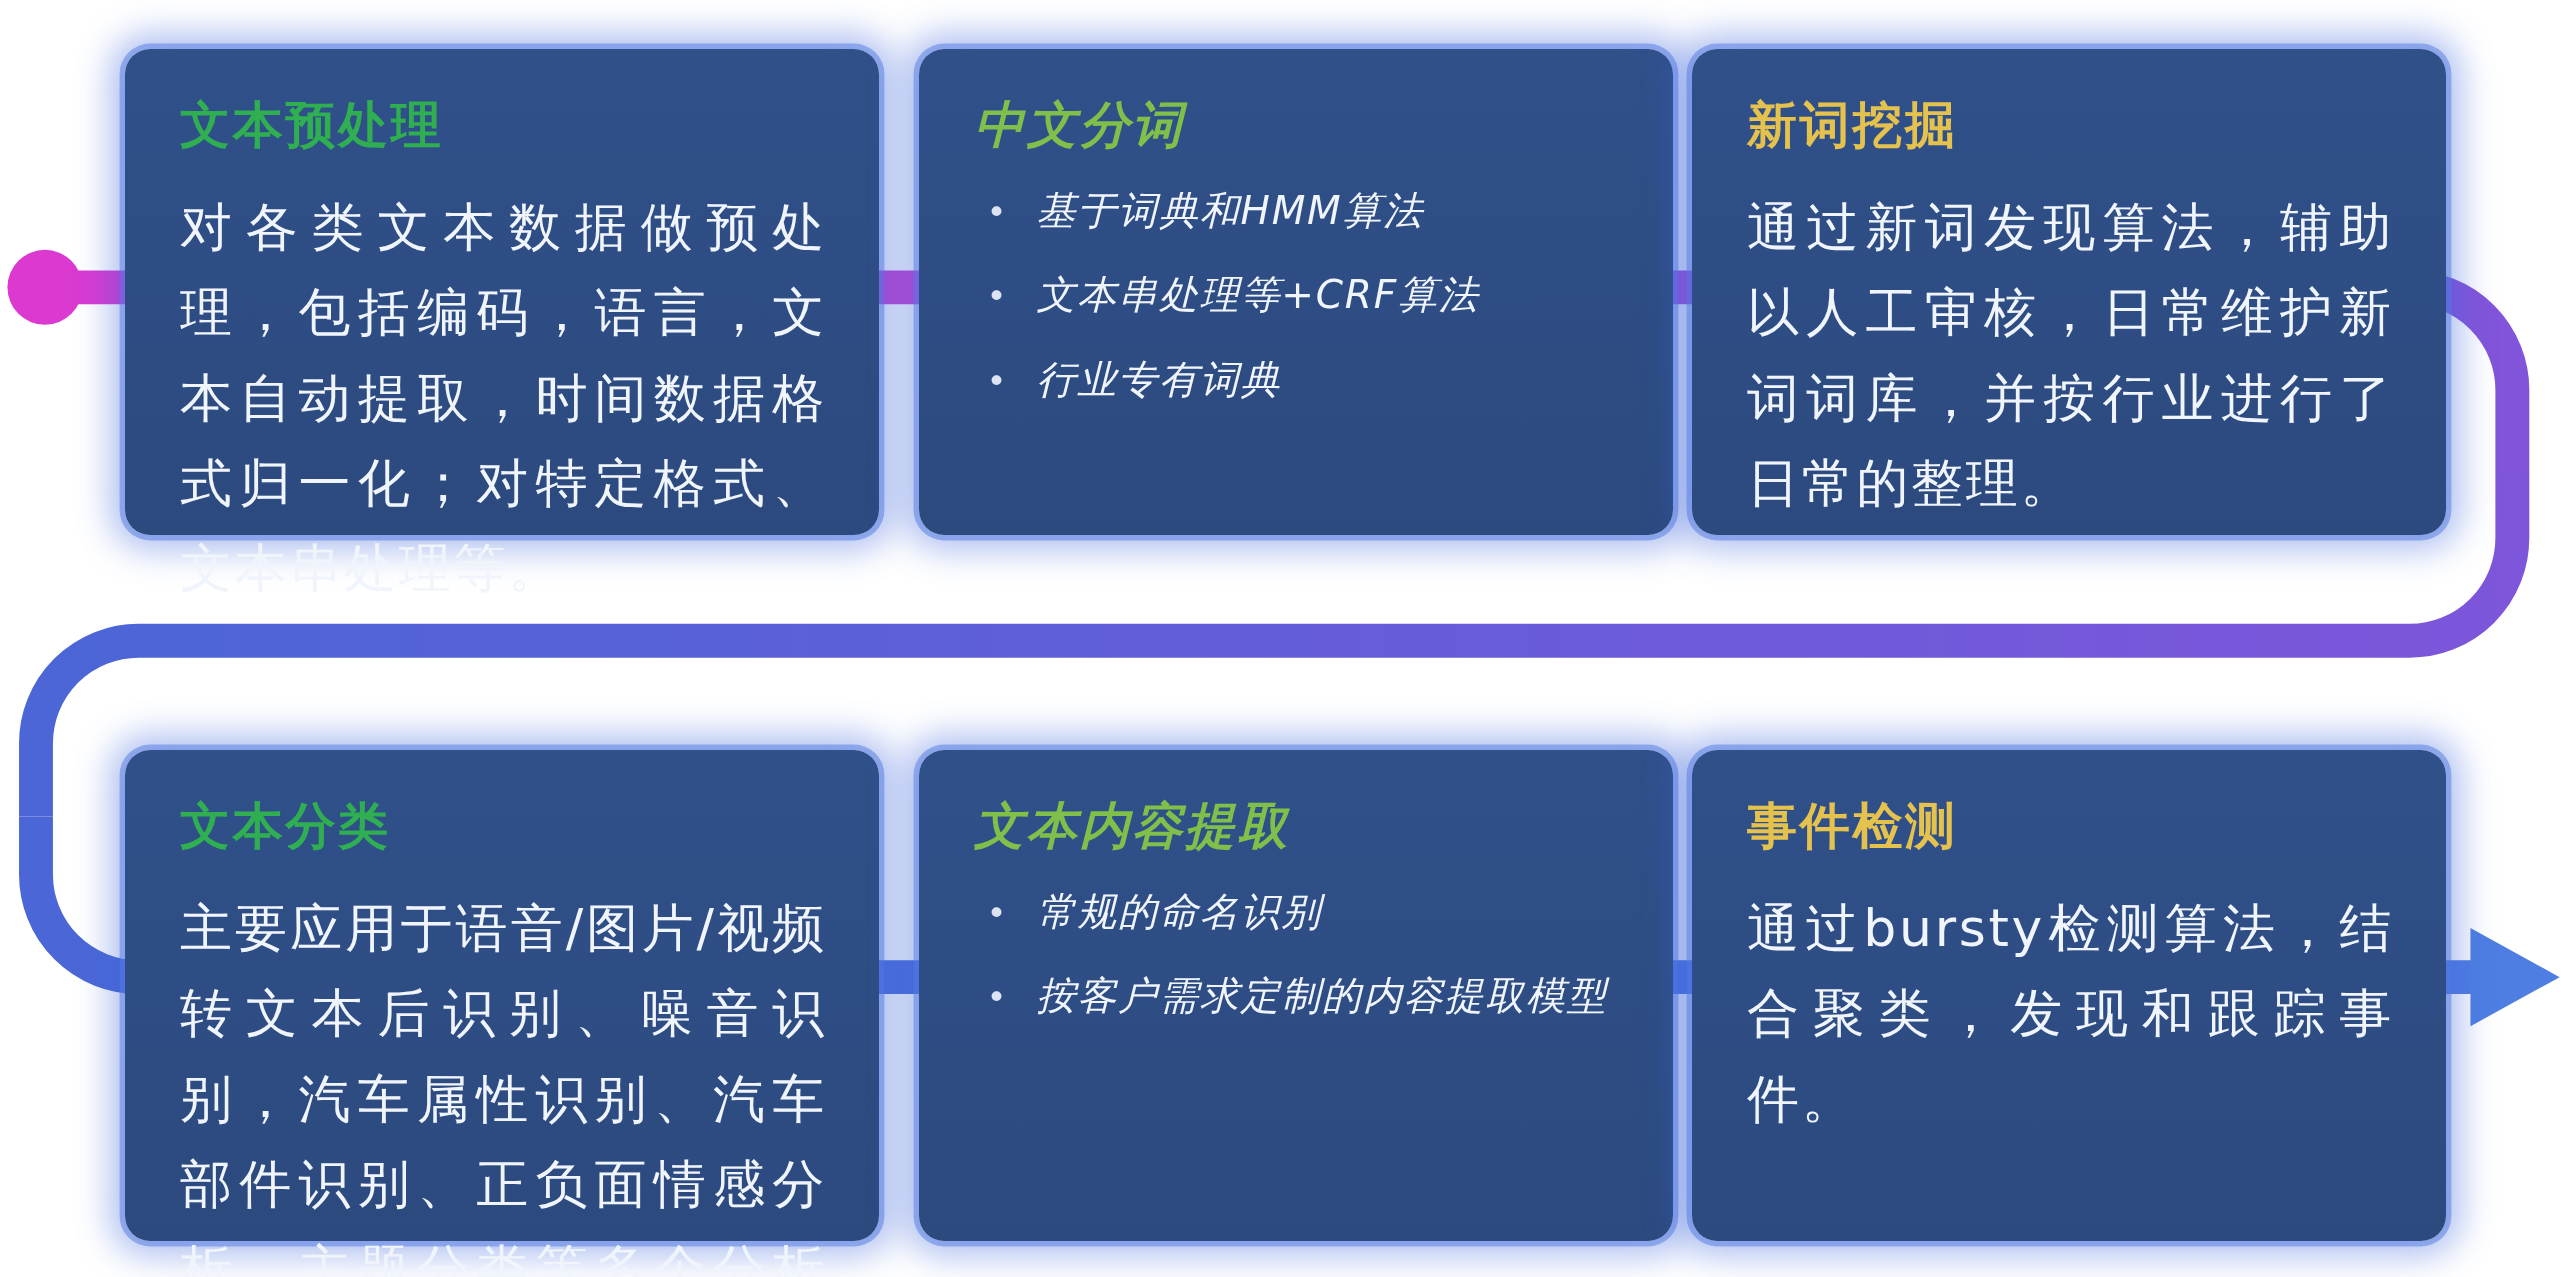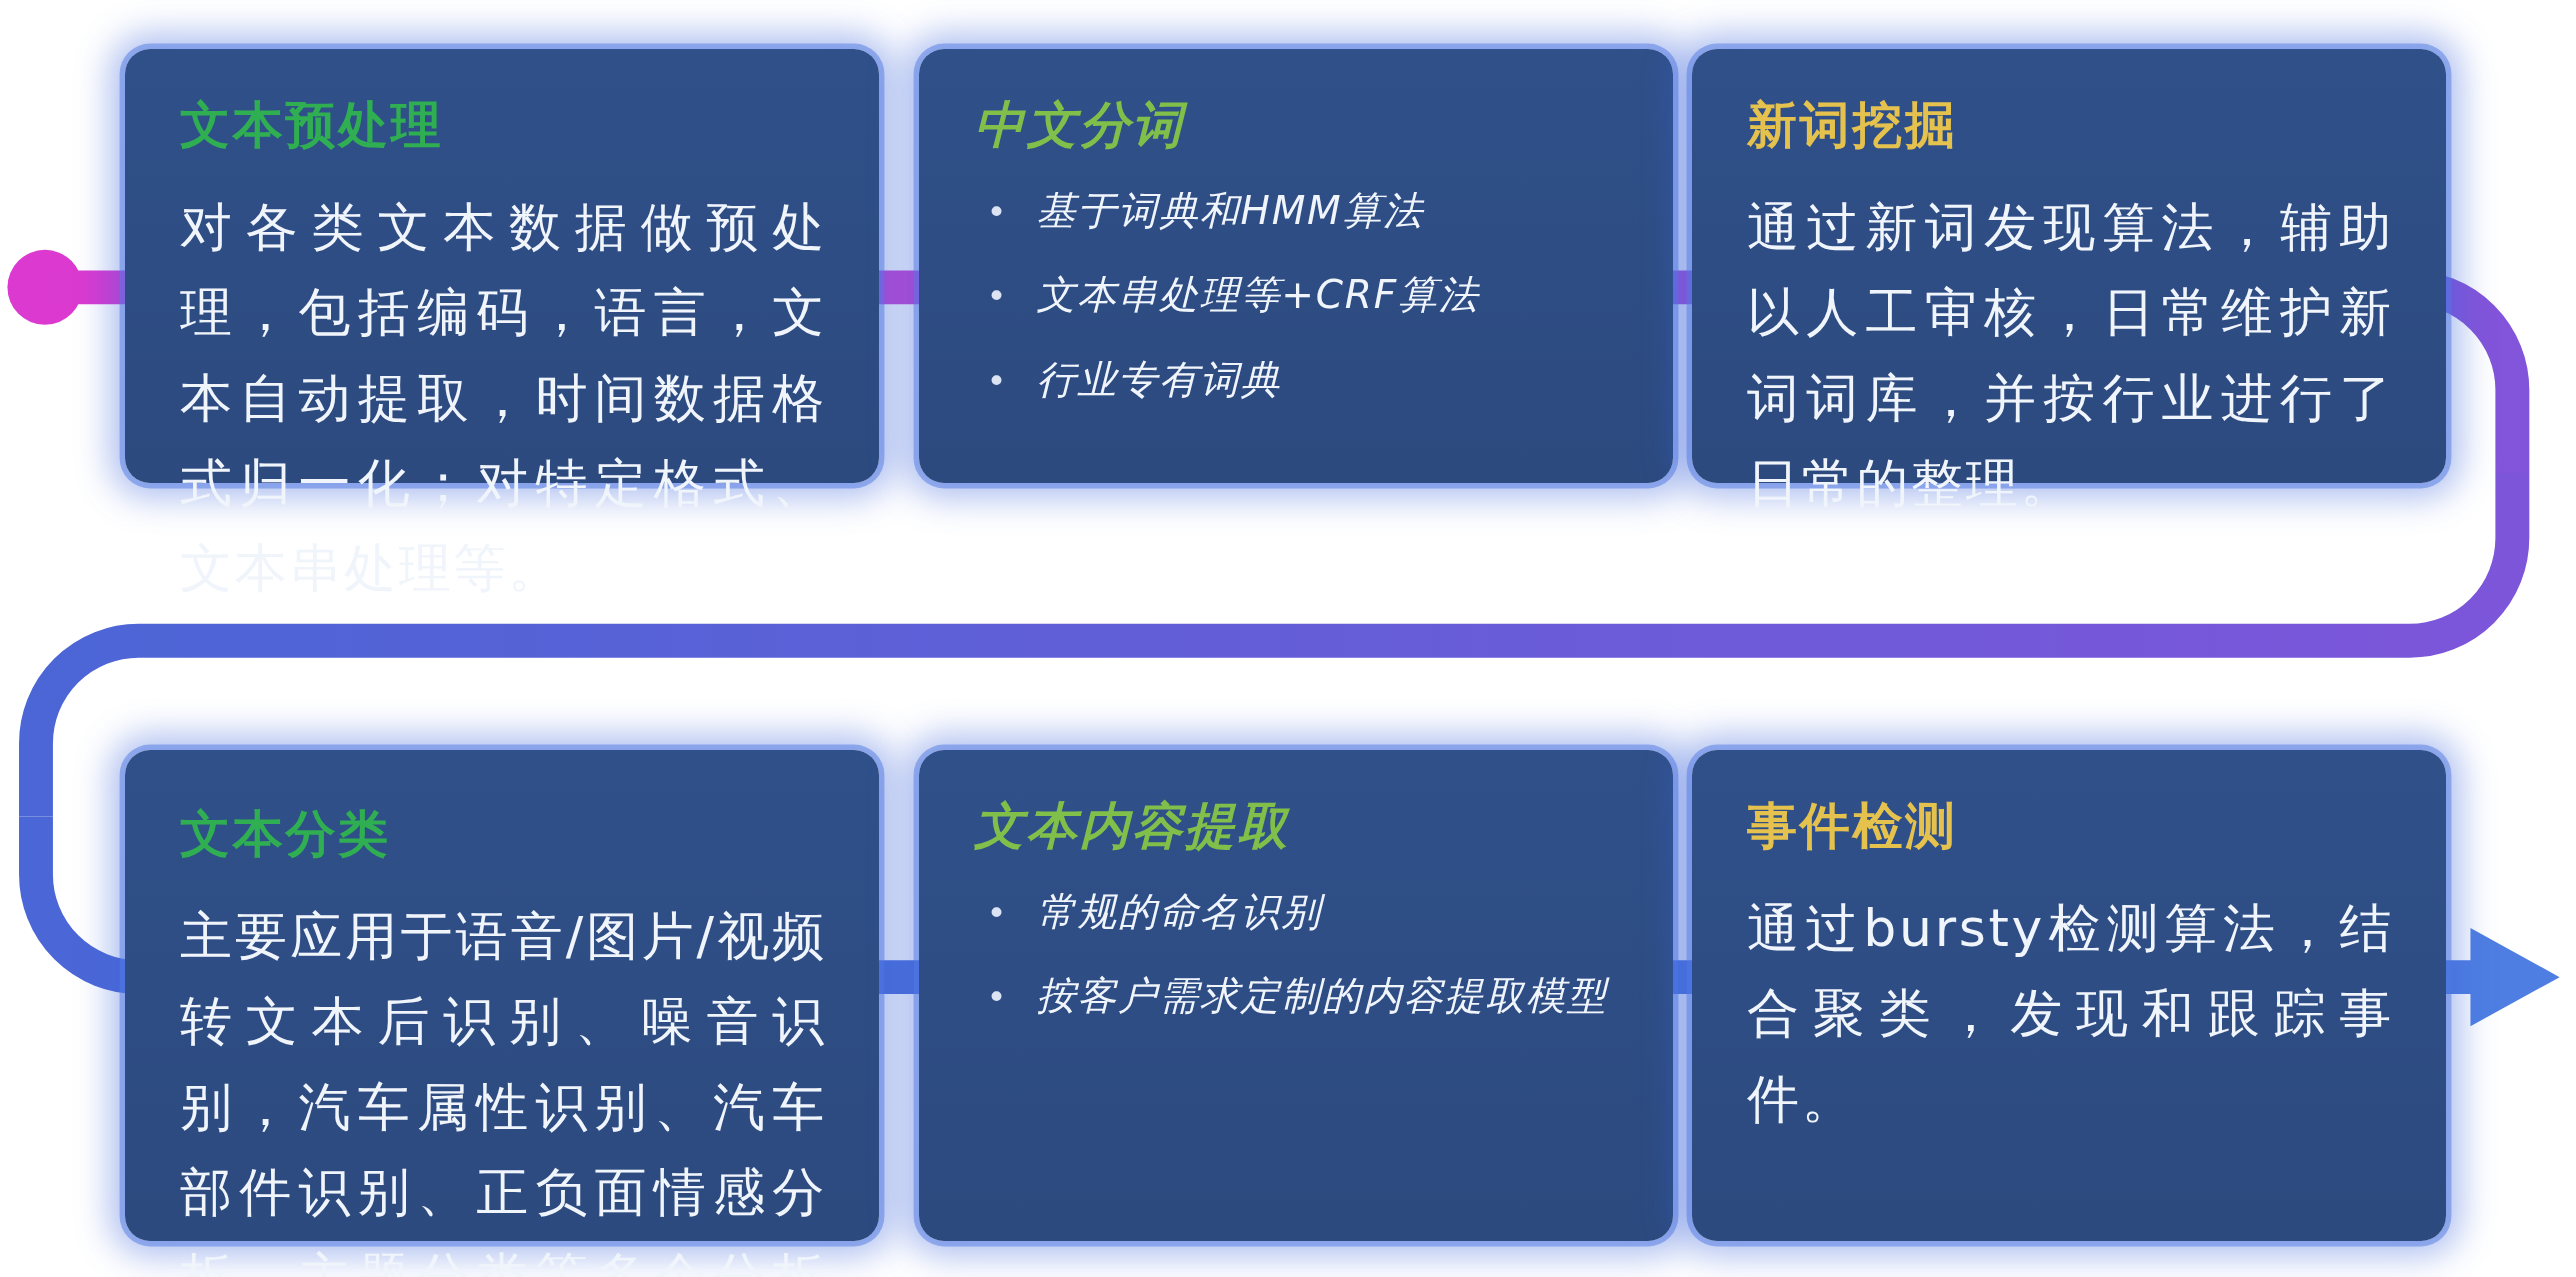--- a/index.html
+++ b/index.html
@@ -25,21 +25,21 @@
     position: absolute;
     width: 754px;
     box-sizing: border-box;
     padding: 46px 52px 39px 55px;
     border-radius: 25px;
     background: linear-gradient(180deg, #30508a 0%, #2c4a7e 100%);
     box-shadow: 0 0 0 5.4px rgba(82,122,228,0.50),
                 0 0 34px 14.3px rgba(62,102,220,0.42);
     z-index: 1;
   }
-  .row1 { top: 49px;  height: 434px; }
+  .row1 { top: 49px;  height: 486px; }
   .row2 { top: 750px; height: 491px; }
   .col1 { left: 125px; }
   .col2 { left: 919px; font-style: italic; }
   .col3 { left: 1692px; }
   .card-title {
     margin: 0 0 30px 0;
     font-size: 50px;
     font-weight: 700;
     letter-spacing: 2.7px;
     line-height: 1.2;
@@ -130,21 +130,21 @@
       </li>
     </ul>
   </section>
 
   <section class="card row1 col3">
     <h2 class="card-title" style="color: rgb(229, 194, 77);">新词挖掘</h2>
     <p class="card-body">通过新词发现算法，辅助以人工审核，日常维护新词词库，并按行业进行了日常的整理。</p>
   </section>
 
   <section class="card row2 col1">
-    <h2 class="card-title" style="color: rgb(47, 174, 82); margin-top: 8px;">文本分类</h2>
+    <h2 class="card-title" style="color: rgb(47, 174, 82);">文本分类</h2>
     <p class="card-body">主要应用于语音/图片/视频转文本后识别、噪音识别，汽车属性识别、汽车部件识别、正负面情感分析，主题分类等多个分析功能。</p>
   </section>
 
   <section class="card row2 col2">
     <h2 class="card-title" style="color: rgb(127, 191, 74);">文本内容提取</h2>
     <ul class="card-list">
       <li>
         <span class="bullet-marker">•</span>
         <span>常规的命名识别</span>
       </li>

